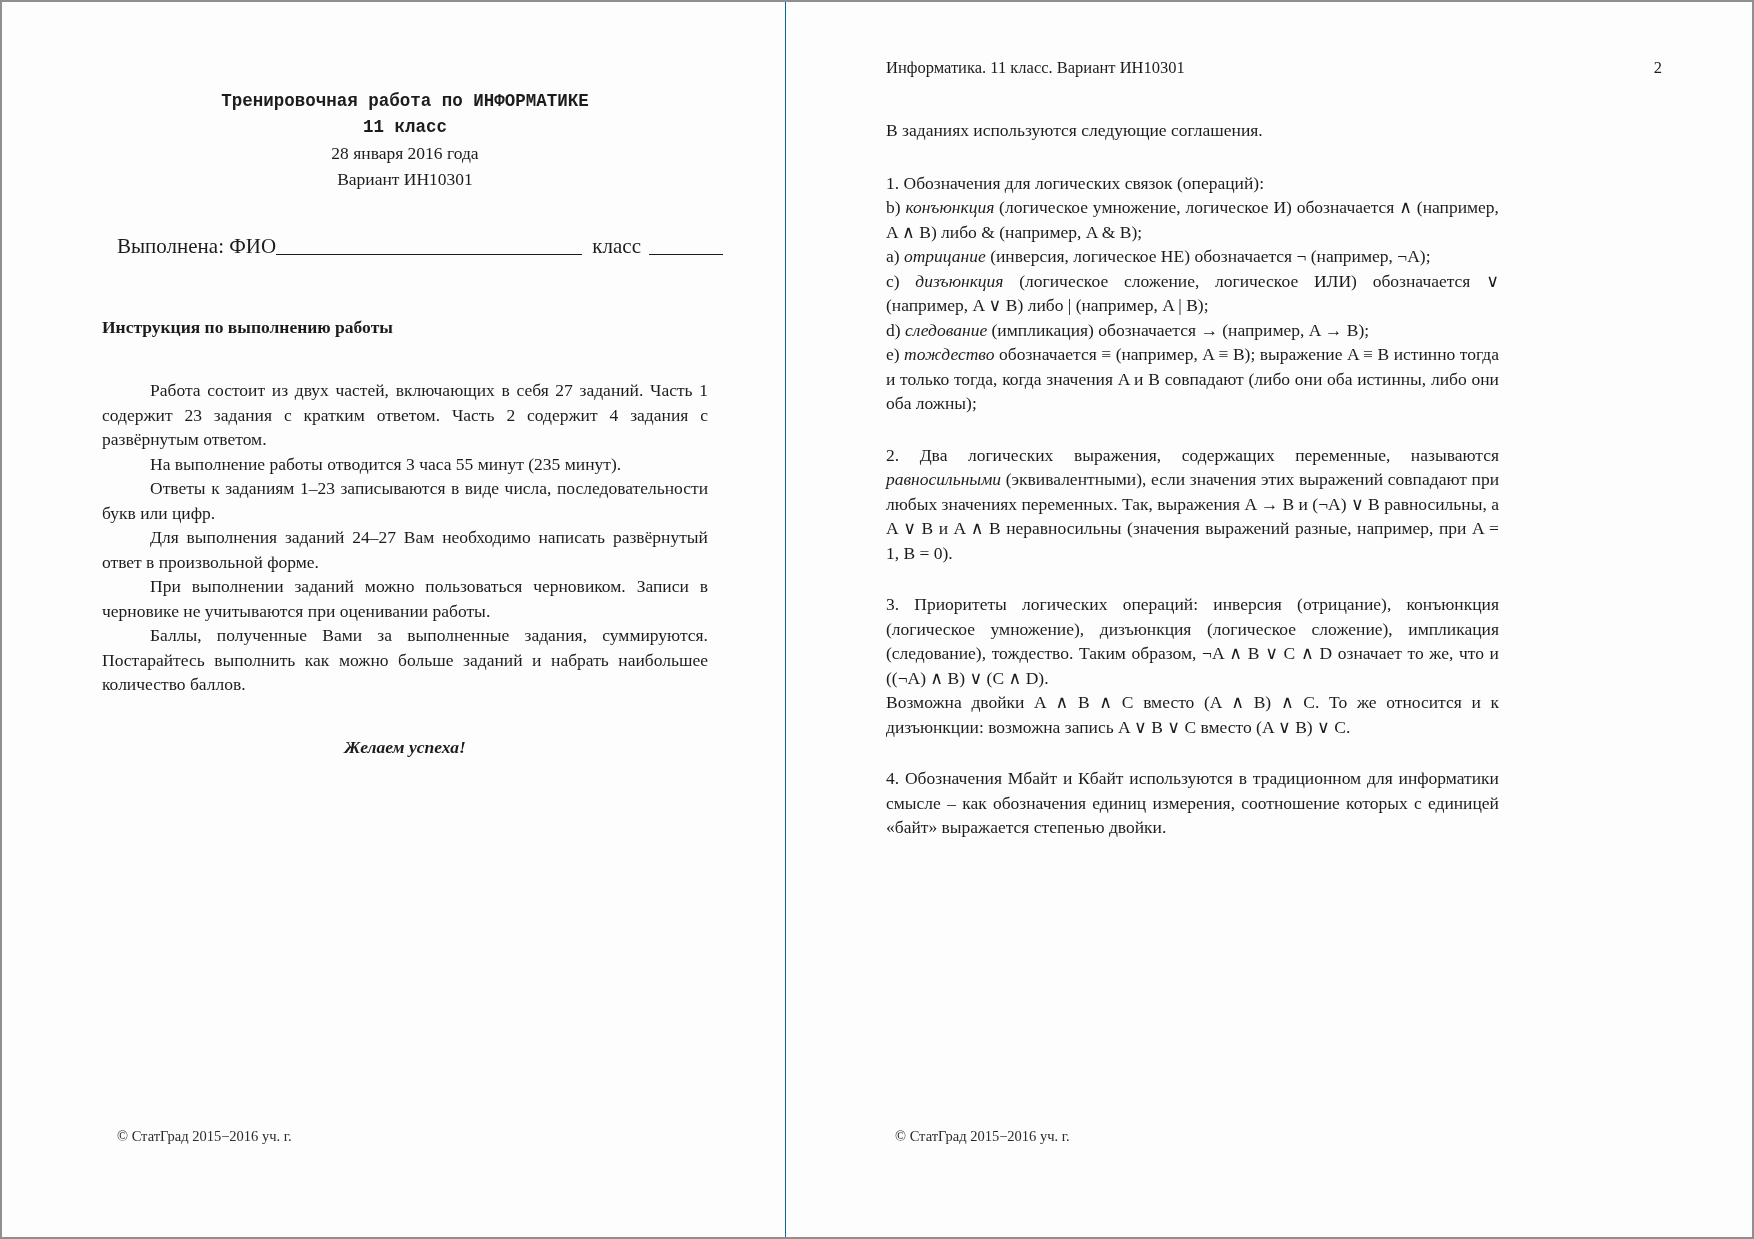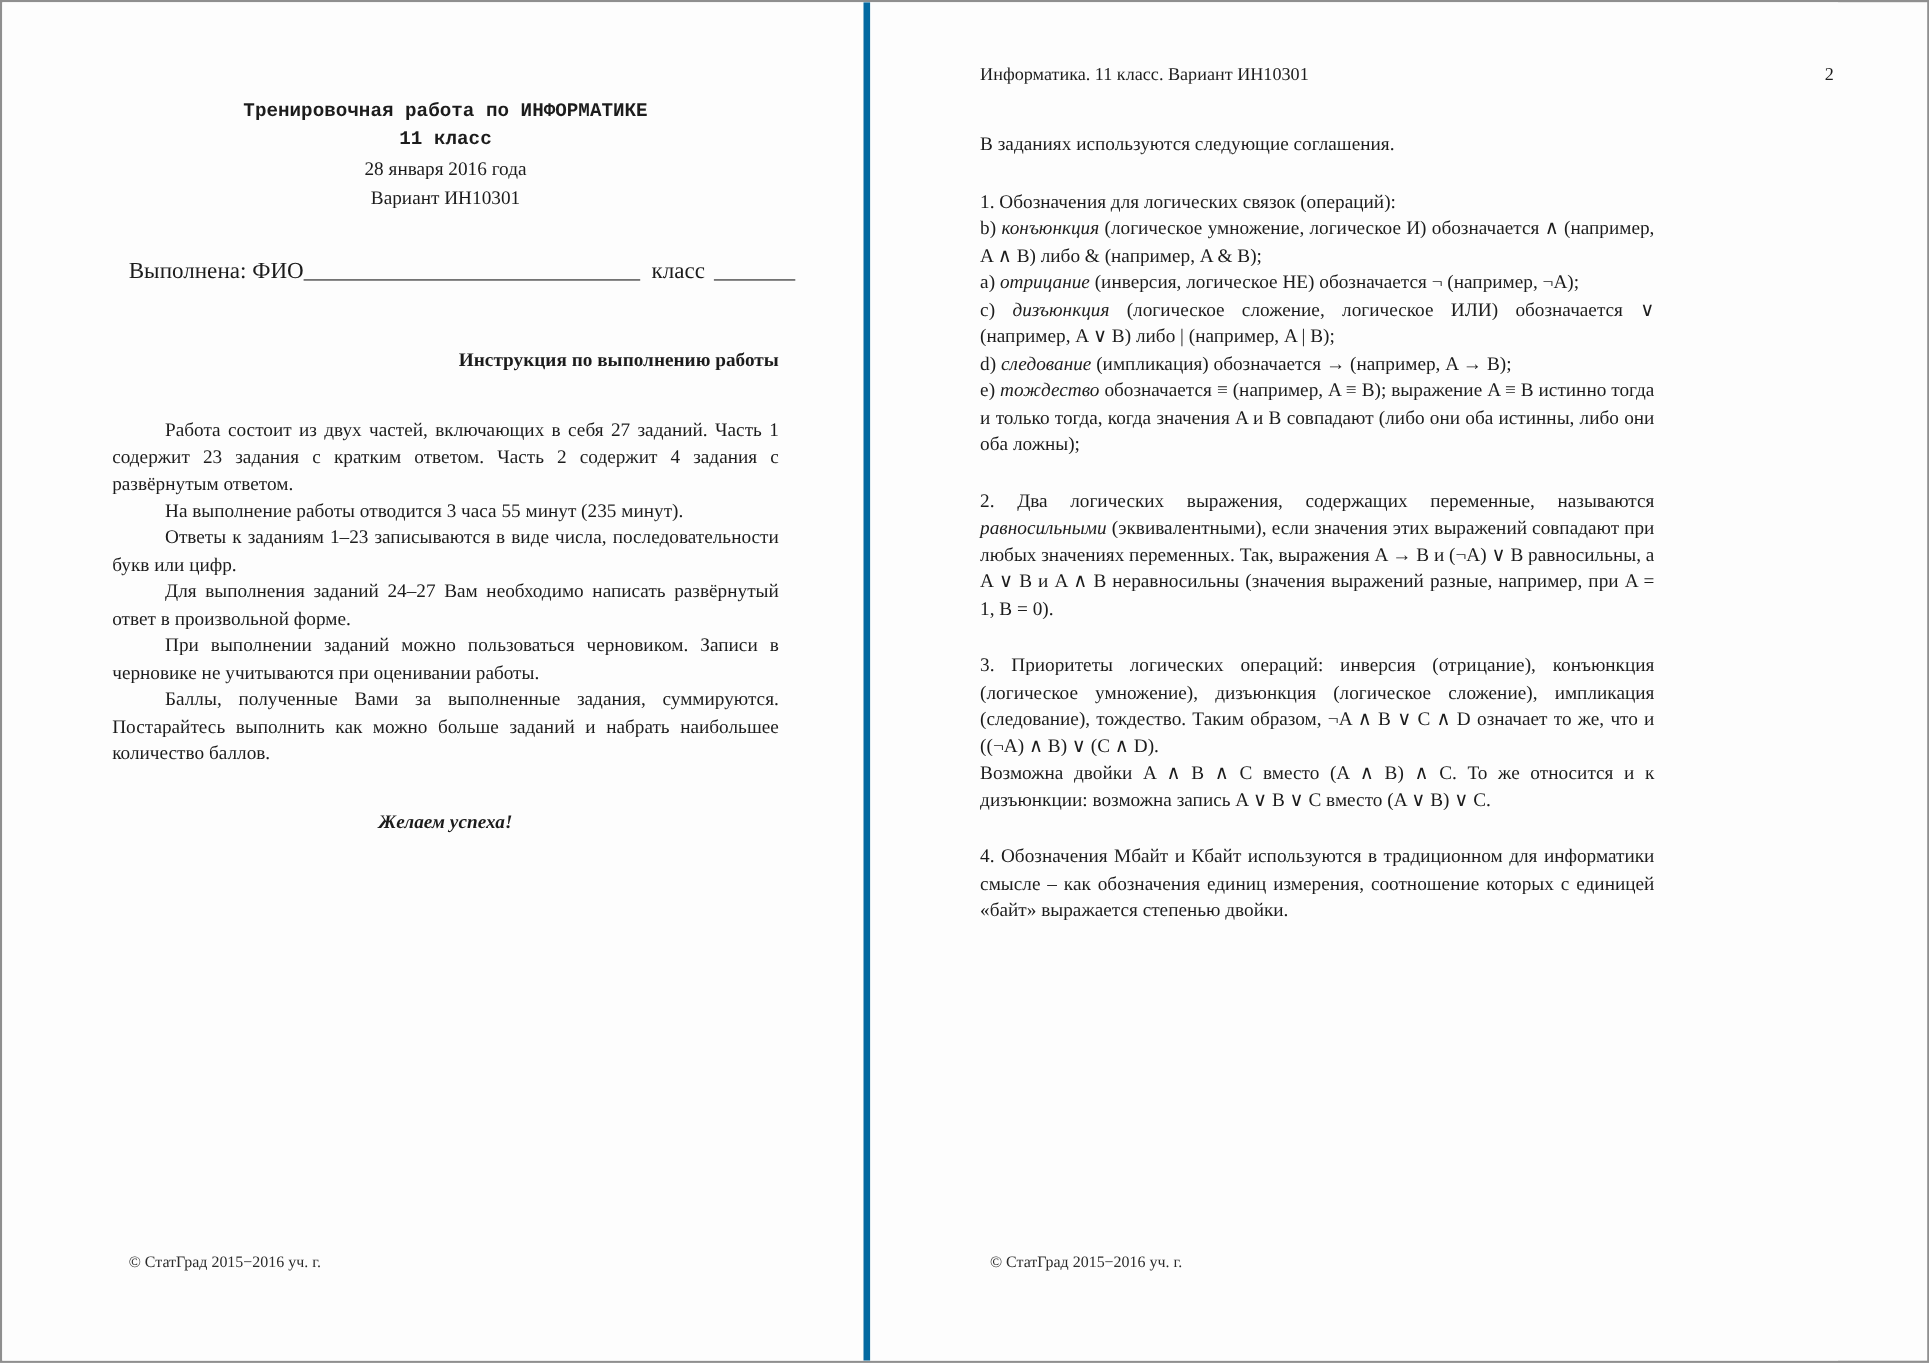--- a/index.html
+++ b/index.html
@@ -8,32 +8,32 @@
     width:1754px;height:1239px;
     box-sizing:border-box;
     border:2px solid #8f8f8f;
     background:#fdfdfd;
     font-family:"Liberation Serif","DejaVu Serif",serif;
     color:#1c1c1c;
     overflow:hidden;
   }
   .page{position:absolute;top:0;height:100%;box-sizing:border-box;background:#fdfdfd;}
   .page-left{left:0;width:783px;padding:86px 77px 0 100px;}
-  .page-right{left:783px;width:886px;border-left:6px solid #0369a1;padding:56px 0 0 100px;}
+  .page-right{left:783px;width:886px;border-left:1px solid #0369a1;padding:56px 0 0 100px;}
   .title-block{text-align:center;font-size:17.5px;line-height:26px;}
   .b{font-weight:bold;font-family:Liberation Mono, monospace;}
   .fio-row{display:flex;align-items:flex-start;margin-top:42px;width:606px;font-size:21px;margin-left:15px;}
   .fio-row .lbl{white-space:nowrap;}
   .uline{border-bottom:1px solid #1c1c1c;height:20px;display:inline-block;}
   .ul-long{flex:1;margin-right:10px;}
   .ul-short{width:74px;margin-left:8px;}
-  .inst-heading{font-weight:bold;text-align:right;font-size:17.5px;margin-top:58px;margin-bottom:40px;}
+  .inst-heading{font-weight:bold;text-align:left;font-size:17.5px;margin-top:58px;margin-bottom:40px;}
   .paras p{margin:0;text-indent:48px;text-align:justify;font-size:17.5px;line-height:24.5px;width:606px;}
   .wish{text-align:center;font-weight:bold;font-style:italic;font-size:17.5px;margin-top:40px;width:606px;}
-  .footer{position:absolute;bottom:80px;font-size:14.5px;color:#2a2a2a;}
+  .footer{position:absolute;bottom:92px;font-size:14.5px;color:#2a2a2a;}
   .page-left .footer{left:115px;}
   .page-right .footer{left:109px;}
   .hdr{display:flex;justify-content:space-between;width:776px;font-size:16.5px;margin-bottom:12px;}
   .b2{width:613px;font-size:17.5px;line-height:24.5px;margin-top:40px;}
   .b2 p{margin:0;text-align:justify;}
   .b2 .intro{margin-bottom:28px;text-align:left;}
   .item{margin-top:27px;}
   .item p{margin:0;}
   .seg-i{font-style:italic;}
 </style>

